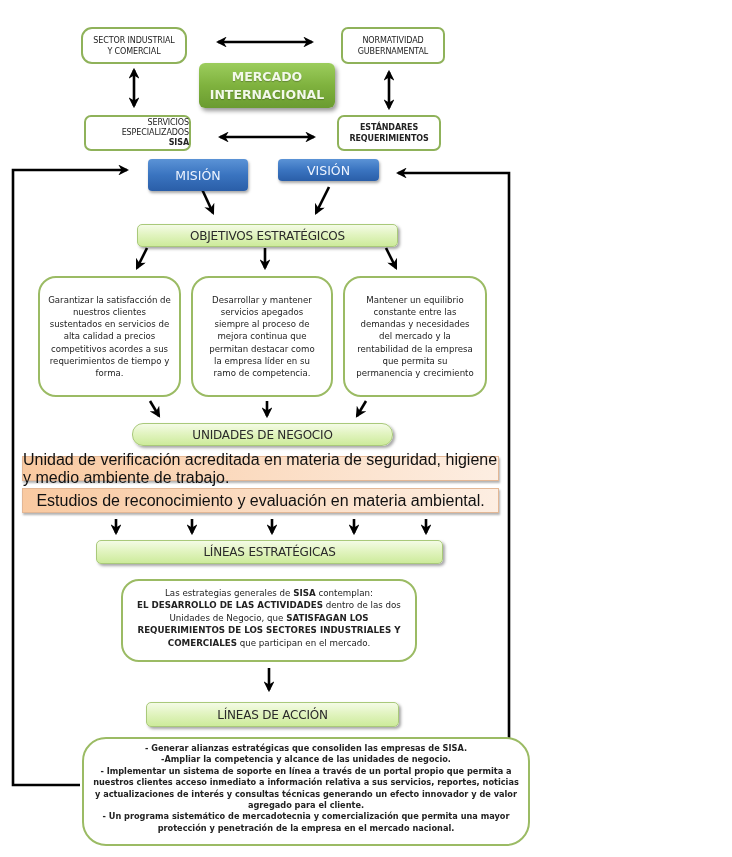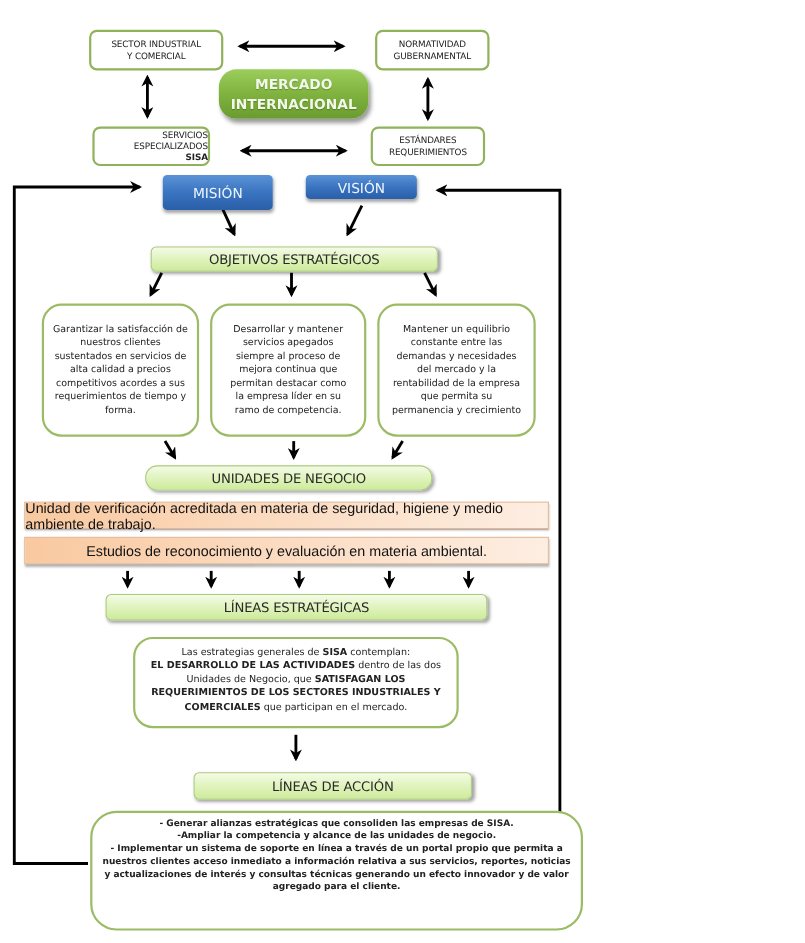--- a/index.html
+++ b/index.html
@@ -14,28 +14,28 @@
           font-size: 8.6px; line-height: 12.1px; color: #222; padding: 4px 6px; }
   .gbar { background: linear-gradient(180deg, #f4fbe6 0%, #e2f4c1 45%, #cdeb9b 100%);
           border: 1px solid #a9c97a; border-radius: 5px;
           box-shadow: 2px 2px 3px rgba(0,0,0,0.35);
           display: flex; align-items: center; justify-content: center;
           font-size: 12px; color: #2a2a2a; letter-spacing: -0.2px; }
   .bluebtn { background: linear-gradient(180deg, #5b93d6 0%, #3a74c0 50%, #2a5ea8 100%);
              border-radius: 4px; color: #eef4ff; box-shadow: 1px 2px 3px rgba(0,0,0,0.35);
              display: flex; align-items: center; justify-content: center; font-size: 12.5px; }
   .market { background: linear-gradient(180deg, #9ccd5d 0%, #7fb23e 50%, #6a9b30 100%);
-            border-radius: 16px; box-shadow: 2px 3px 4px rgba(0,0,0,0.4);
+            border-radius: 6px; box-shadow: 2px 3px 4px rgba(0,0,0,0.4);
             color: #f3f9ea; font-weight: bold; font-size: 12.5px; line-height: 18px;
             display: flex; flex-direction: column; align-items: center; justify-content: center;
             text-shadow: 0 1px 1px rgba(0,0,0,0.25); }
   .obox { background: linear-gradient(90deg, #f9c9a0 0%, #fbdcc2 50%, #fdeee2 100%);
           border: 1px solid #e3b795; box-shadow: 1px 2px 2px rgba(0,0,0,0.3);
           display: flex; align-items: center; justify-content: center;
-          font-family: "Liberation Sans", sans-serif; font-size: 13px; color: #111; }
+          font-family: "Liberation Sans", sans-serif; font-size: 16px; color: #111; }
   svg.overlay { position: absolute; left: 0; top: 0; }
   .acc { font-weight: bold; font-size: 8.2px; line-height: 11.4px; color: #222; text-align: center; }
   b { font-weight: bold; }
 </style>
 </head>
 <body>
 
 <svg class="overlay" width="732" height="857">
   <defs>
     <marker id="ah" viewBox="0 0 10 10" refX="8" refY="5" markerWidth="4.2" markerHeight="4.2" orient="auto-start-reverse">
@@ -68,38 +68,38 @@
     <line x1="426" y1="519" x2="426" y2="533" marker-end="url(#ah)"></line>
 
     <line x1="269" y1="668" x2="269" y2="690" marker-end="url(#ah)"></line>
 
     <polyline points="80,785 13,785 13,170 127,170" marker-end="url(#ah)"></polyline>
 
     <polyline points="465,788 509,788 509,173 398,173" marker-end="url(#ah)"></polyline>
   </g>
 </svg>
 
-<div class="abs wbox" style="left:81px;top:27px;width:122px;height:37px;">
+<div class="abs wbox" style="left:81px;top:27px;width:106px;height:37px;border-radius:11px;">
   <div>SECTOR INDUSTRIAL</div>
   <div>Y COMERCIAL</div>
 </div>
 <div class="abs wbox" style="left:341px;top:27px;width:104px;height:37px;align-items:center;">
   <div>NORMATIVIDAD</div>
   <div>GUBERNAMENTAL</div>
 </div>
 <div class="abs market" style="left:199px;top:63px;width:136px;height:45px;">
   <div>MERCADO</div>
   <div>INTERNACIONAL</div>
 </div>
 <div class="abs wbox" style="left:84px;top:115px;width:107px;height:36px;line-height:10px;align-items:flex-end;">
   <div>SERVICIOS</div>
   <div>ESPECIALIZADOS</div>
   <div style="font-weight:bold;">SISA</div>
 </div>
-<div class="abs wbox" style="left:337px;top:115px;width:104px;height:36px;">
+<div class="abs wbox" style="left:337px;top:115px;width:104px;height:36px;font-weight:bold;">
   <div>ESTÁNDARES</div>
   <div>REQUERIMIENTOS</div>
 </div>
 
 <div class="abs bluebtn" style="left:148px;top:159px;width:100px;height:32px;">MISIÓN</div>
 <div class="abs bluebtn" style="left:278px;top:159px;width:101px;height:22px;">VISIÓN</div>
 
 <div class="abs gbar" style="left:137px;top:224px;width:261px;height:23px;">OBJETIVOS ESTRATÉGICOS</div>
 
 <div class="abs rbox" style="left:38px;top:276px;width:143px;height:121px;">Garantizar la satisfacción de nuestros clientes sustentados en servicios de alta calidad a precios competitivos acordes a sus requerimientos de tiempo y forma.</div>
@@ -109,18 +109,19 @@
 <div class="abs gbar" style="left:132px;top:423px;width:261px;height:23px;border-radius:11px;">UNIDADES DE NEGOCIO</div>
 <div class="abs obox" style="left:22px;top:456px;width:477px;height:25px;">Unidad de verificación acreditada en materia de seguridad, higiene y medio ambiente de trabajo.</div>
 <div class="abs obox" style="left:22px;top:488px;width:477px;height:25px;">Estudios de reconocimiento y evaluación en materia ambiental.</div>
 
 <div class="abs gbar" style="left:96px;top:540px;width:347px;height:24px;">LÍNEAS ESTRATÉGICAS</div>
 <div class="abs rbox" style="left:121px;top:579px;width:296px;height:83px;display:block;padding:6px 6px;font-size:8.7px;line-height:12.4px;">
   <span>Las estrategias generales de </span><b>SISA</b><span> contemplan:</span><br>
   <b>EL DESARROLLO DE LAS ACTIVIDADES</b><span> dentro de las dos Unidades de Negocio, que </span><b>SATISFAGAN LOS REQUERIMIENTOS DE LOS SECTORES INDUSTRIALES Y COMERCIALES</b><span> que participan en el mercado.</span>
 </div>
 
-<div class="abs gbar" style="left:146px;top:702px;width:253px;height:25px;margin-left:30px;">LÍNEAS DE ACCIÓN</div>
+<div class="abs gbar" style="left:146px;top:702px;width:253px;height:25px;">LÍNEAS DE ACCIÓN</div>
 <div class="abs rbox" style="left:82px;top:737px;width:448px;height:109px;display:block;padding:4px 6px;border-radius:24px;">
   <div class="acc">- Generar alianzas estratégicas que consoliden las empresas de SISA.</div>
   <div class="acc">-Ampliar la competencia y alcance de las unidades de negocio.</div>
   <div class="acc">- Implementar un sistema de soporte en línea a través de un portal propio que permita a nuestros clientes acceso inmediato a información relativa a sus servicios, reportes, noticias y actualizaciones de interés y consultas técnicas generando un efecto innovador y de valor agregado para el cliente.</div>
+  <div class="acc">- Un programa sistemático de mercadotecnia y comercialización que permita una mayor protección y penetración de la empresa en el mercado nacional.</div>
 </div>
 
 </body></html>

